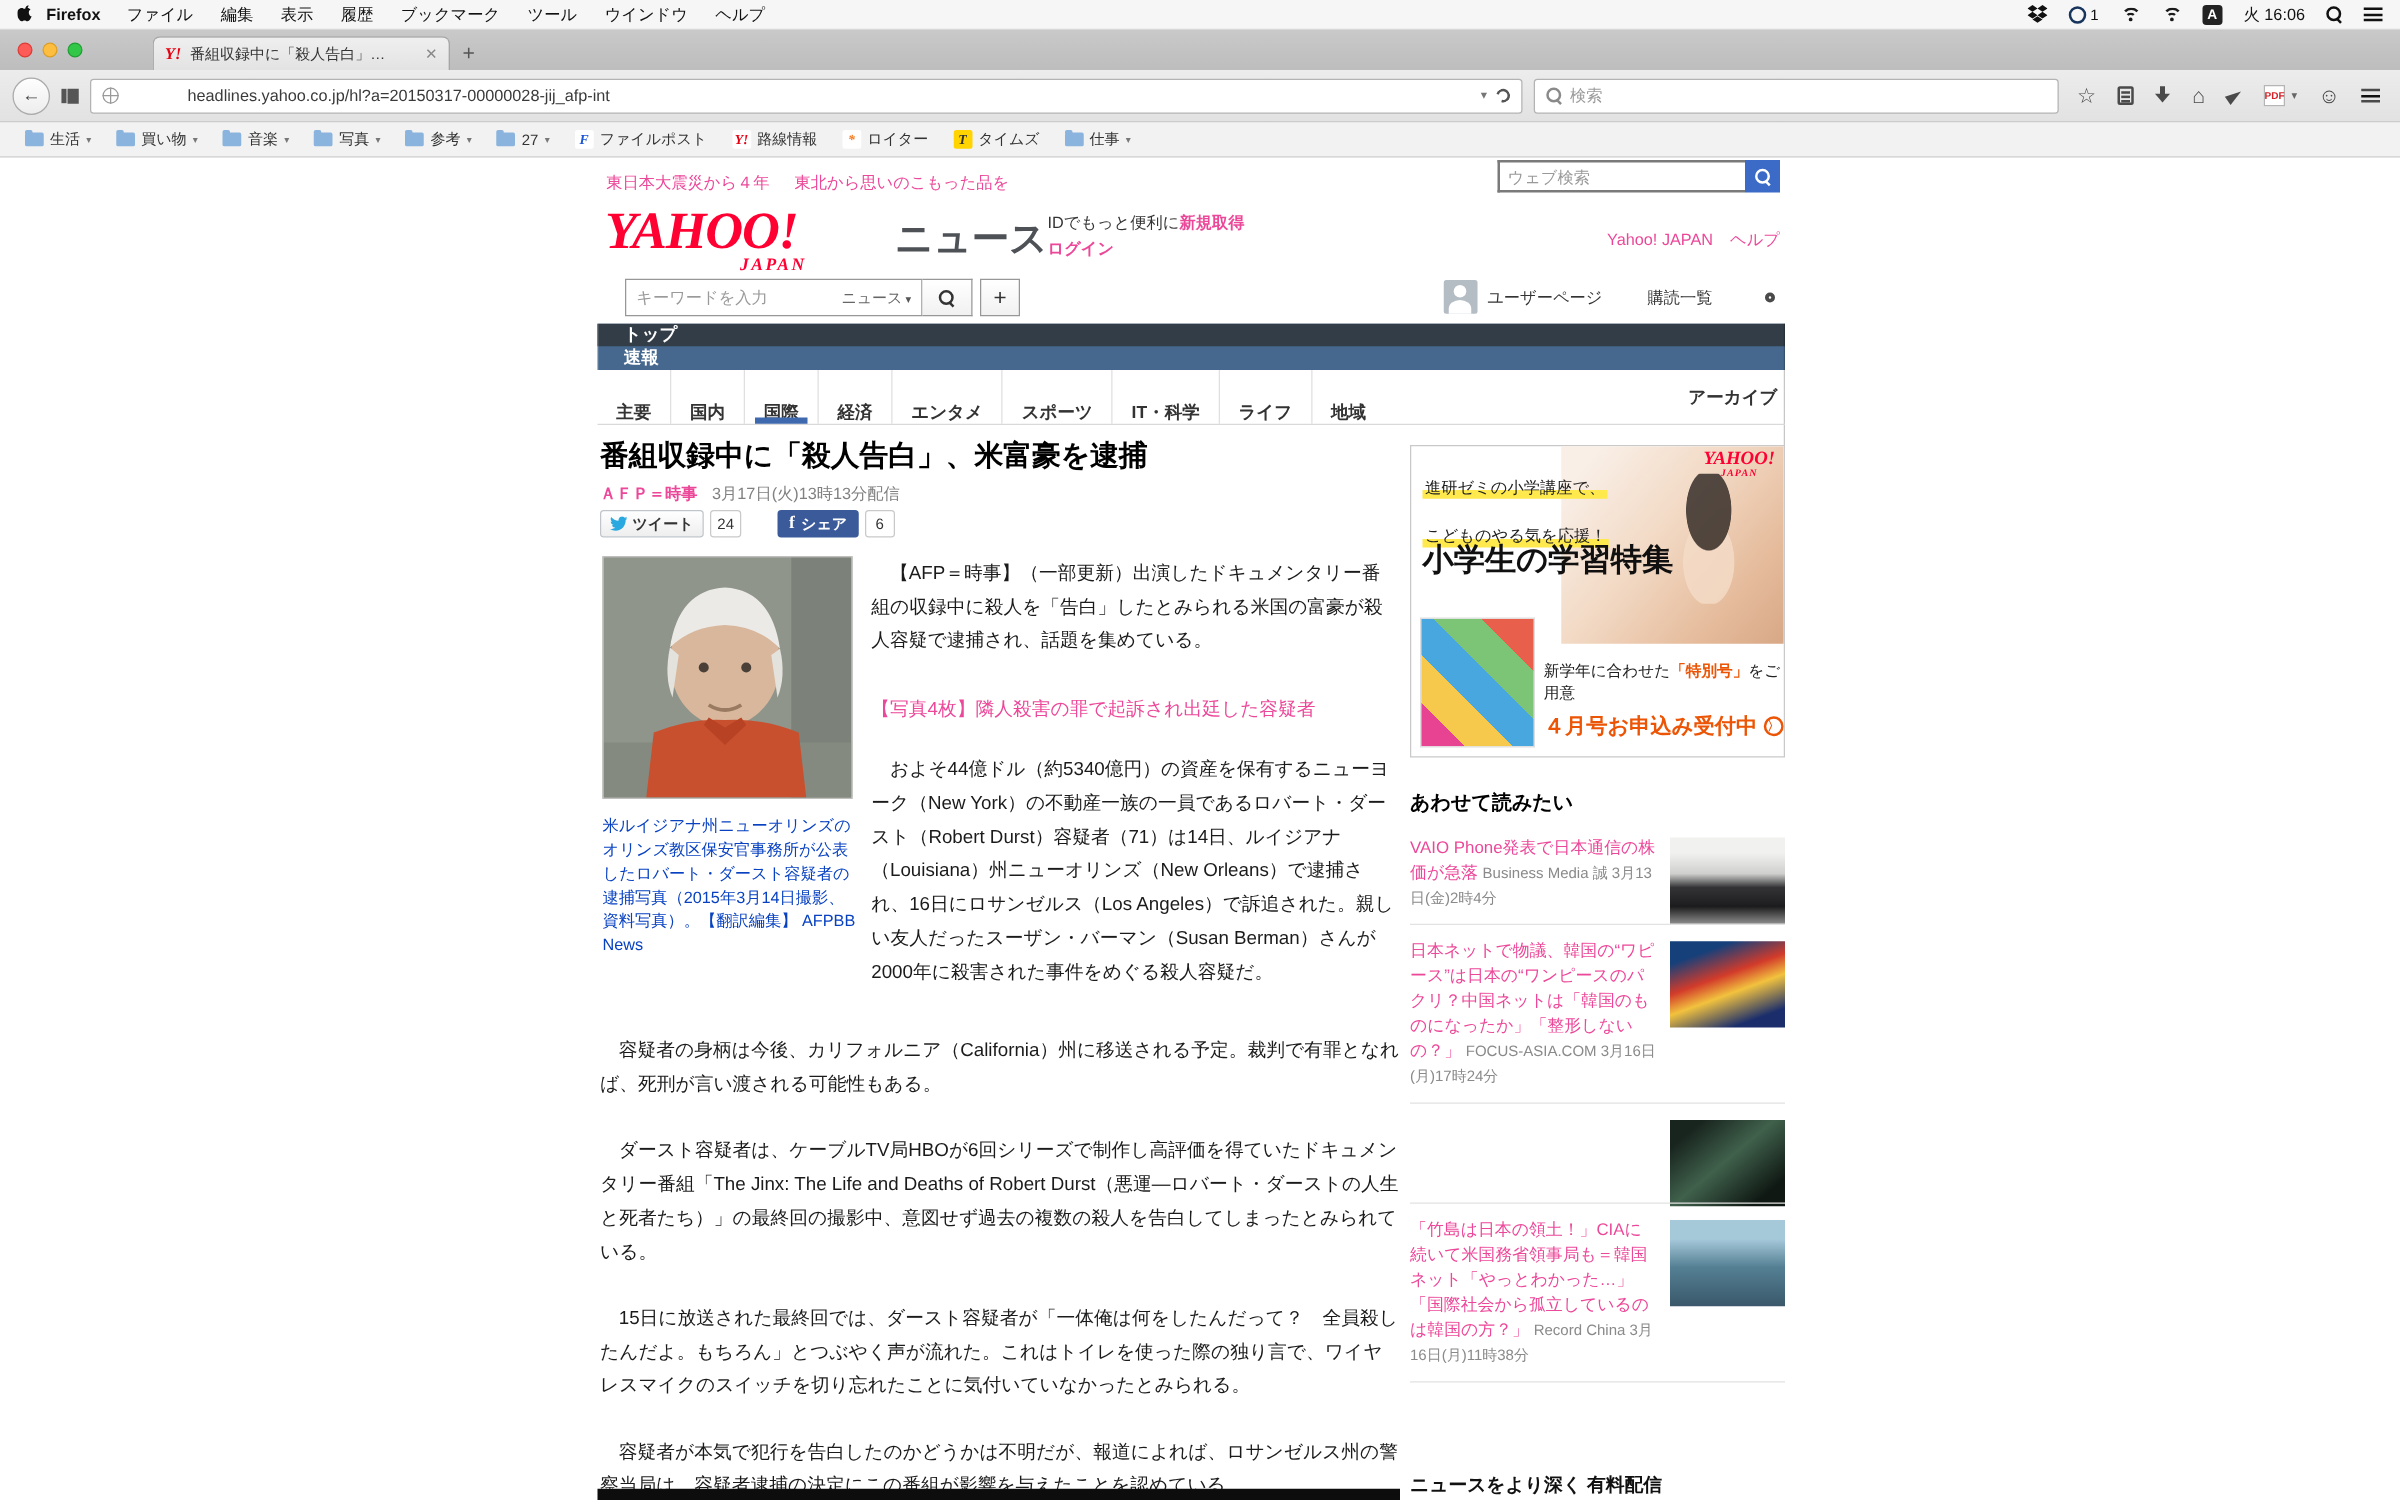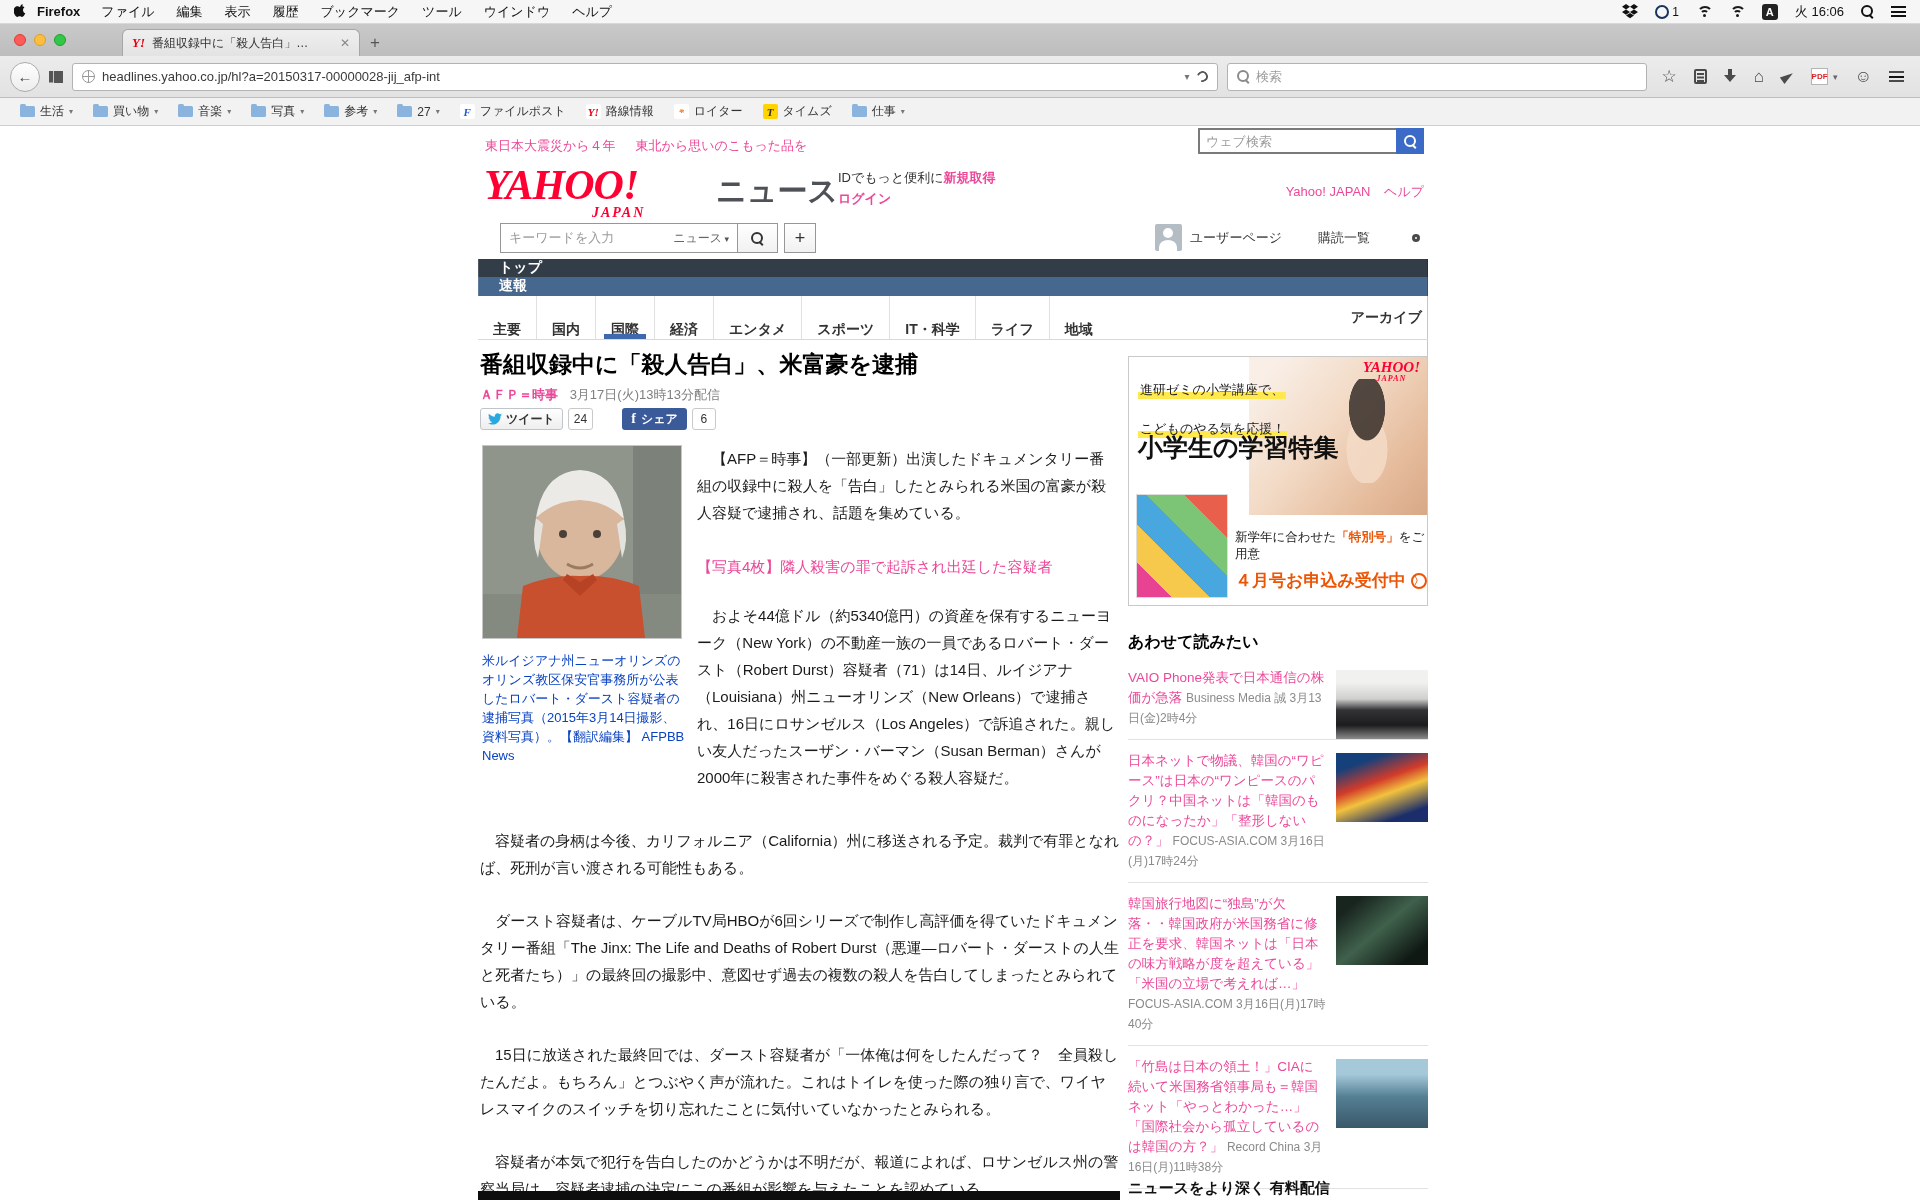--- a/index.html
+++ b/index.html
@@ -59,21 +59,21 @@
     font-size:15px; color:#444; flex:0 0 auto; }
   .libic { width:14px; height:12px; position:relative; flex:0 0 auto; }
   .libic::before { content:""; position:absolute; inset:0; background:#555;
     clip-path:polygon(0 0,30% 0,30% 100%,0 100%); }
   .libic::after { content:""; position:absolute; left:5px; top:0; right:0; bottom:0; background:#555; }
   .urlfield { flex:1; height:28px; background:#fff; border:1px solid #b3b3b3; border-radius:3px;
     display:flex; align-items:center; gap:7px; padding:0 9px; font-size:13px; color:#3a3a3a; }
   .globe { width:13px; height:13px; border:1.5px solid #9a9a9a; border-radius:50%; position:relative; flex:0 0 auto; }
   .globe::before { content:""; position:absolute; left:-1px; right:-1px; top:4.5px; height:1.5px; background:#9a9a9a; }
   .globe::after { content:""; position:absolute; left:4.5px; top:-1px; bottom:-1px; width:1.5px; background:#9a9a9a; }
-  .url-text { flex:1; white-space:nowrap; overflow:hidden; }
+  .url-text { flex:1; white-space:nowrap; overflow:hidden;margin-left:48px; }
   .url-caret { color:#777; font-size:10px; }
   .reload { width:11px; height:11px; border:2px solid #555; border-radius:50%;
     border-left-color:transparent; position:relative; transform:rotate(-30deg); flex:0 0 auto; }
   .searchfield { width:420px; height:28px; background:#fff; border:1px solid #b3b3b3; border-radius:3px;
     display:flex; align-items:center; gap:7px; padding:0 9px; }
   .searchfield input { border:none; outline:none; font-size:13px; width:100%;
     font-family:inherit; color:#333; background:transparent; }
   .searchfield input::placeholder { color:#9a9a9a; }
   .tool-icons { display:flex; align-items:center; gap:17px; color:#4a4a4a; padding:0 6px; }
   .ti { font-size:17px; line-height:1; }
@@ -623,25 +623,20 @@
           <div class="rel-item">
             <div class="rel-text">
               <a class="blue">日本ネットで物議、韓国の“ワピース”は日本の“ワンピースのパクリ？中国ネットは「韓国のものになったか」「整形しないの？」</a>
               <span class="rel-src"> <span>FOCUS-ASIA.COM</span>
               <span>3月16日(月)17時24分</span></span>
             </div>
             <div class="thumb"></div>
           </div>
 
           <div class="rel-item">
-            <div class="rel-text">
-              <a class="blue">韓国旅行地図に“独島”が欠落・・韓国政府が米国務省に修正を要求、韓国ネットは「日本の味方戦略が度を超えている」「米国の立場で考えれば…」</a>
-              <span class="rel-src"> <span>FOCUS-ASIA.COM</span>
-              <span>3月16日(月)17時40分</span></span>
-            </div>
             <div class="thumb"></div>
           </div>
 
           <div class="rel-item">
             <div class="rel-text">
               <a class="blue">「竹島は日本の領土！」CIAに続いて米国務省領事局も＝韓国ネット「やっとわかった…」「国際社会から孤立しているのは韓国の方？」</a>
               <span class="rel-src"> <span>Record China</span>
               <span>3月16日(月)11時38分</span></span>
             </div>
             <div class="thumb"></div>

